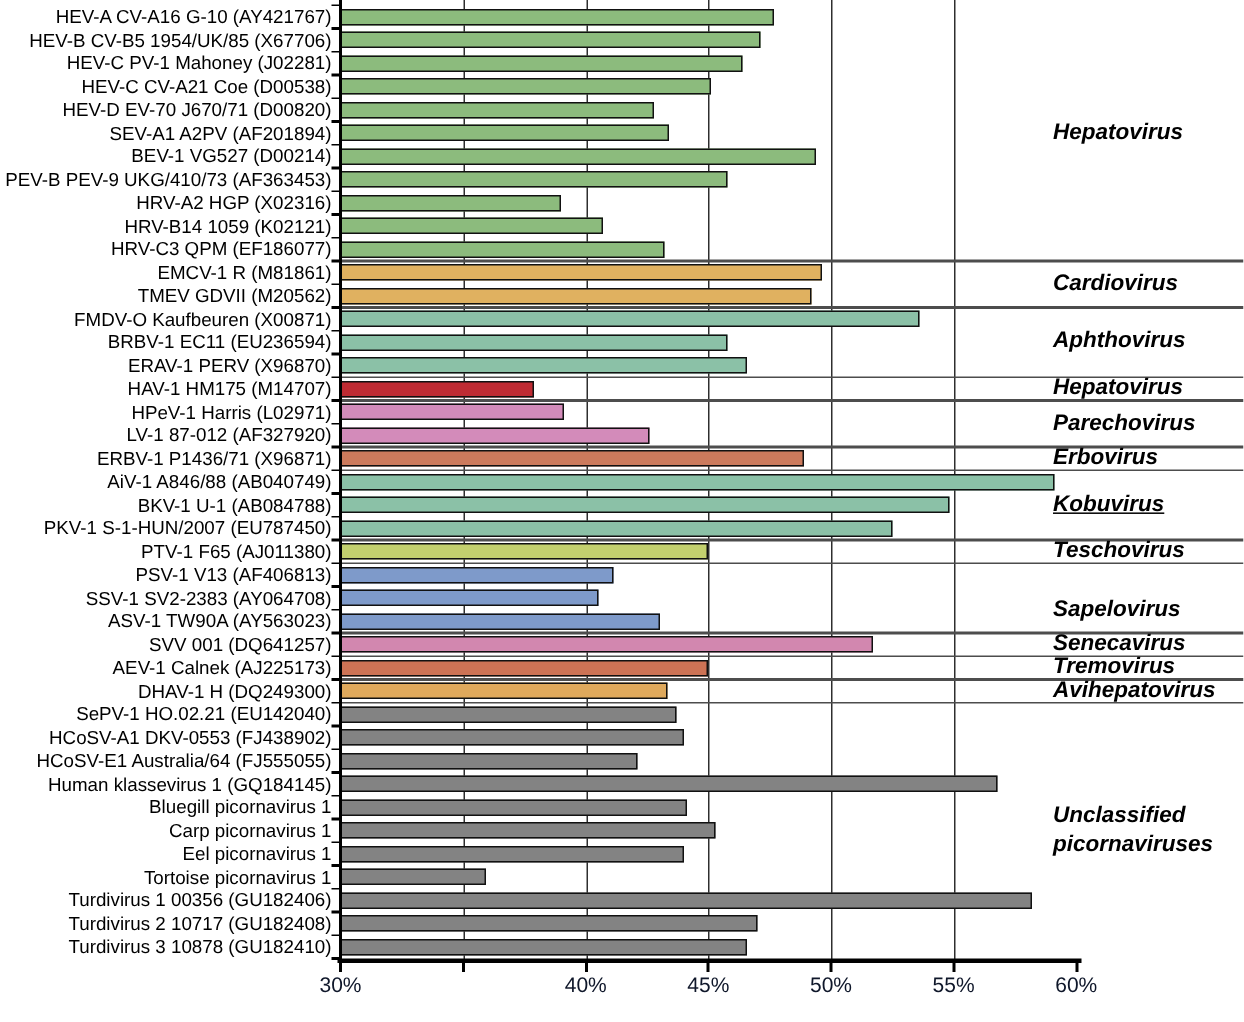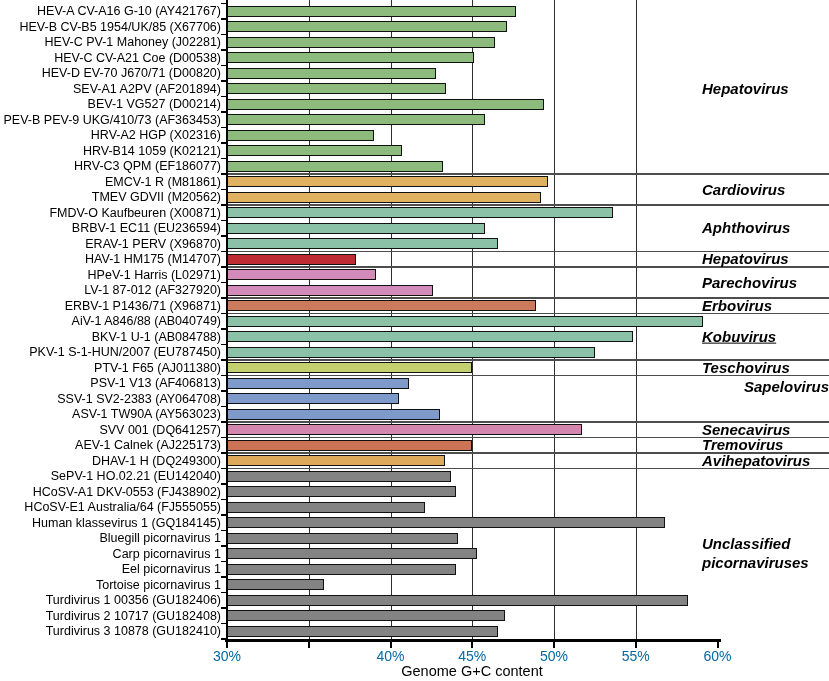--- a/index.html
+++ b/index.html
@@ -7,21 +7,21 @@
   .chart{position:absolute;left:0;top:0;width:829px;height:681px;}
   .gridline{position:absolute;top:0;width:1.2px;height:640px;background:#2e2e2e;}
   .separator{position:absolute;left:227px;right:0;height:1.8px;background:#4d4d4d;z-index:5;}
   .bar{position:absolute;left:227px;height:11px;border:1.7px solid #111;box-sizing:border-box;z-index:4;}
   .row-label{position:absolute;left:0;width:221px;text-align:right;font-size:12.5px;color:#000;white-space:nowrap;transform:translateY(-50%);z-index:4;}
   .genus-label{position:absolute;left:702px;width:127px;font-size:15px;font-weight:bold;font-style:italic;color:#000;transform:translateY(-50%);line-height:1.25;z-index:6;}
   .y-axis{position:absolute;left:226px;top:0;width:1.6px;height:640px;background:#000;z-index:5;}
   .x-axis{position:absolute;left:225px;top:639px;width:496px;height:2.6px;background:#000;z-index:5;}
   .y-tick{position:absolute;width:5px;height:1.5px;background:#000;left:221px;z-index:5;}
   .x-tick{position:absolute;top:641.5px;width:2px;height:6px;background:#000;z-index:5;}
-  .x-tick-label{position:absolute;top:648px;width:60px;margin-left:-30px;text-align:center;font-size:14px;color:#0369a1;}
+  .x-tick-label{position:absolute;top:648px;width:60px;margin-left:-30px;text-align:center;font-size:14px;color:#0f172a;}
   .x-title{position:absolute;top:663px;left:327px;width:290px;text-align:center;font-size:14.5px;color:#000;}
 </style>
 </head>
 <body>
 
 <div class="chart">
   <div id="gridlines">
       <div class="gridline" style="left: 308.75px;"></div>
       <div class="gridline" style="left: 390.5px;"></div>
       <div class="gridline" style="left: 472.25px;"></div>
@@ -128,21 +128,21 @@
     </div>
   <div id="genus-labels">
       <div class="genus-label" style="top: 88.75px;">Hepatovirus</div>
       <div class="genus-label" style="top: 189.5px;">Cardiovirus</div>
       <div class="genus-label" style="top: 228.25px;">Aphthovirus</div>
       <div class="genus-label" style="top: 259.25px;">Hepatovirus</div>
       <div class="genus-label" style="top: 282.5px;">Parechovirus</div>
       <div class="genus-label" style="top: 305.75px;">Erbovirus</div>
       <div class="genus-label" style="top: 336.75px; text-decoration: underline;">Kobuvirus</div>
       <div class="genus-label" style="top: 367.75px;">Teschovirus</div>
-      <div class="genus-label" style="top: 387px; text-align: right;">Sapelovirus</div>
+      <div class="genus-label" style="top: 407px;">Sapelovirus</div>
       <div class="genus-label" style="top: 429.75px;">Senecavirus</div>
       <div class="genus-label" style="top: 445.25px;">Tremovirus</div>
       <div class="genus-label" style="top: 460.75px;">Avihepatovirus</div>
       <div class="genus-label" style="top: 553.75px;">Unclassified picornaviruses</div>
     </div>
   <div class="y-axis"></div>
   <div id="y-ticks">
       <div class="y-tick" style="top: 2.75px;"></div>
       <div class="y-tick" style="top: 18.25px;"></div>
       <div class="y-tick" style="top: 33.75px;"></div>
@@ -196,14 +196,13 @@
       <div class="x-tick-label" style="left: 390.5px;">40%</div>
       <div class="x-tick" style="left: 471.25px;"></div>
       <div class="x-tick-label" style="left: 472.25px;">45%</div>
       <div class="x-tick" style="left: 553px;"></div>
       <div class="x-tick-label" style="left: 554px;">50%</div>
       <div class="x-tick" style="left: 634.75px;"></div>
       <div class="x-tick-label" style="left: 635.75px;">55%</div>
       <div class="x-tick" style="left: 716.5px;"></div>
       <div class="x-tick-label" style="left: 717.5px;">60%</div>
     </div>
-  <div class="x-title">Genome G+C content</div>
 </div>
 
 </body></html>

